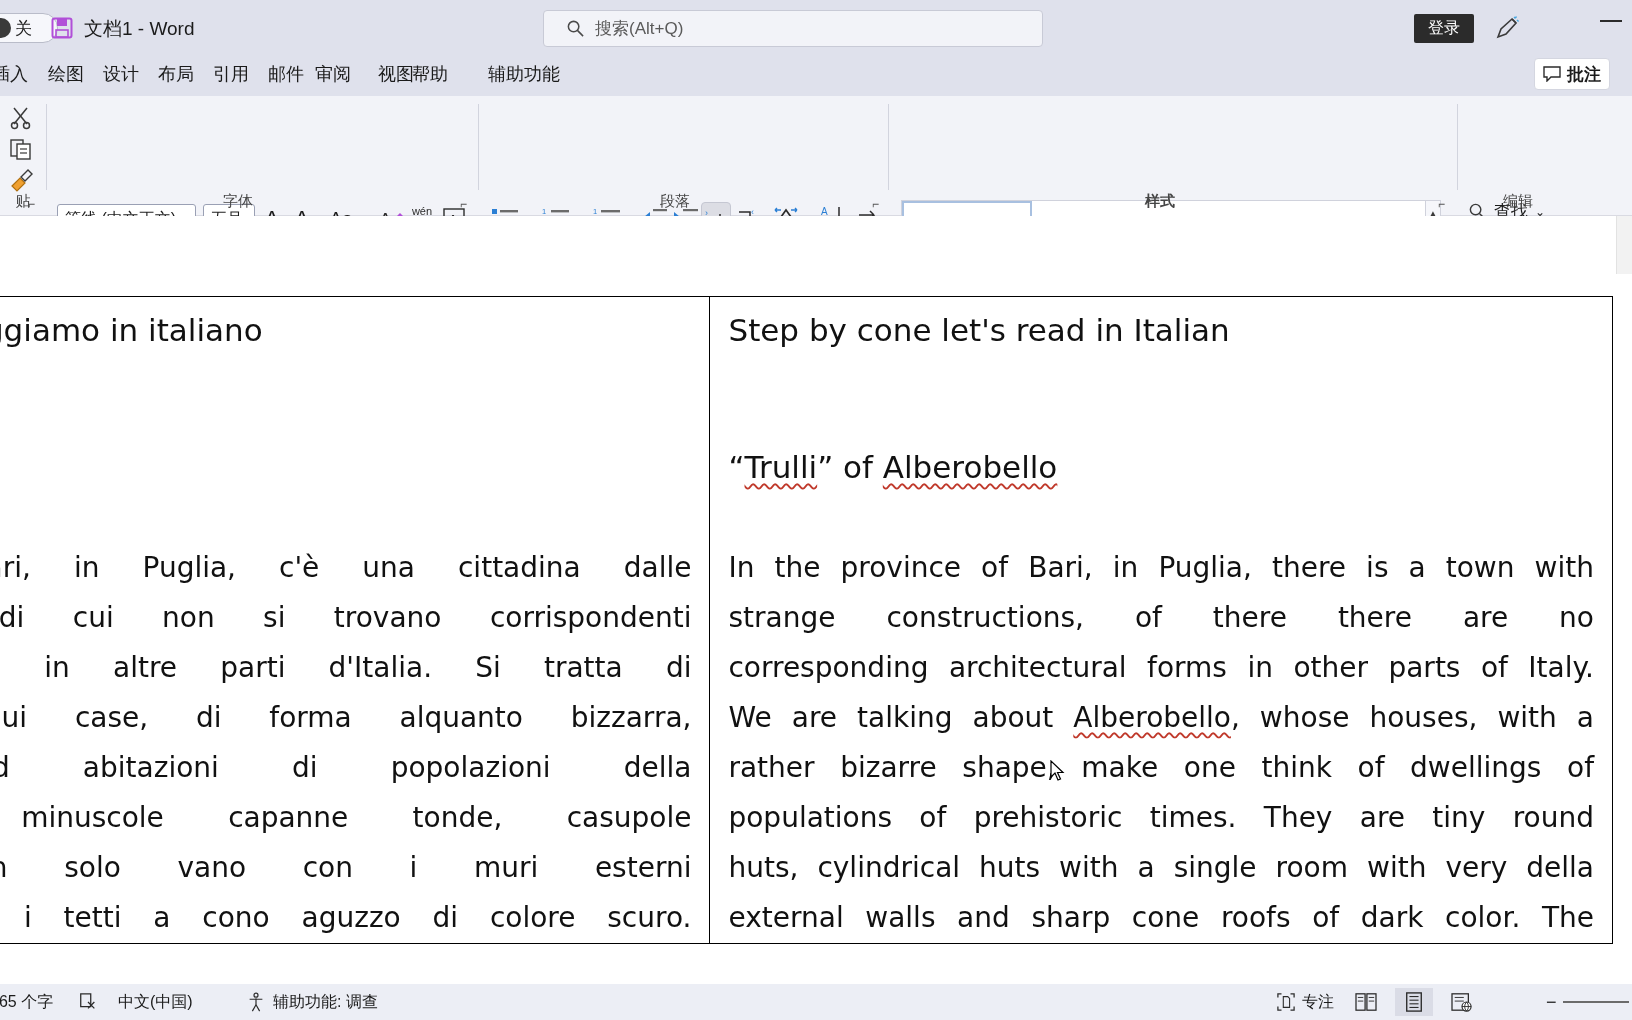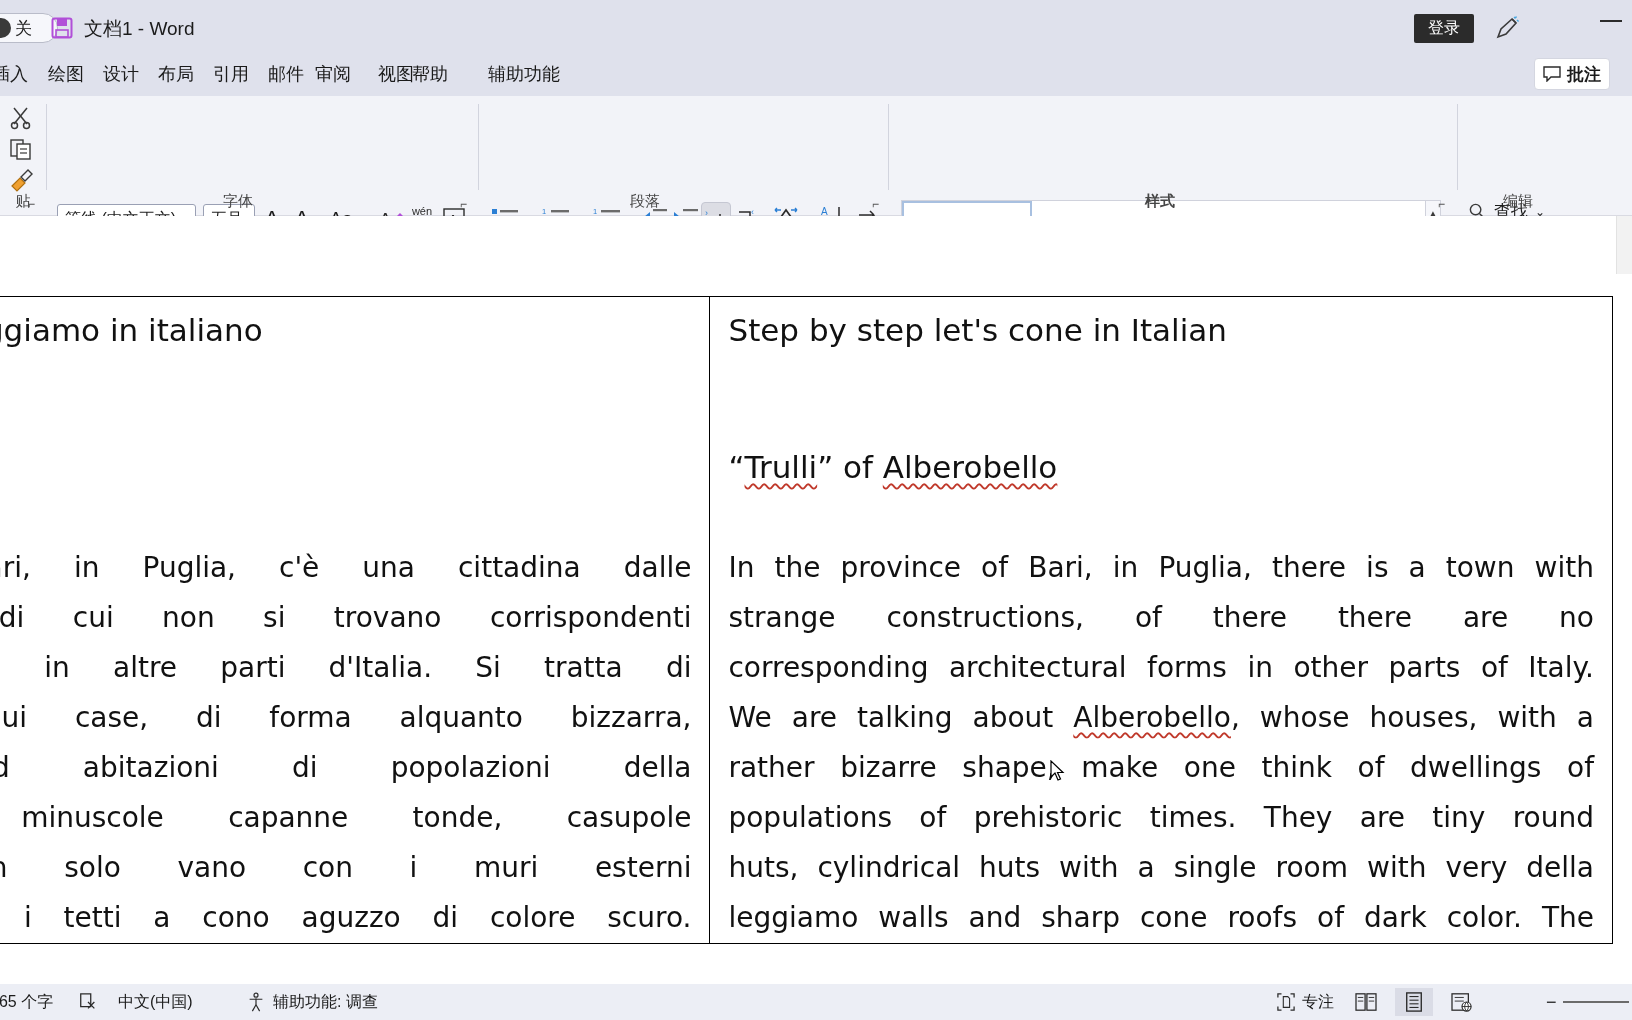--- a/index.html
+++ b/index.html
@@ -205,20 +205,29 @@
   <span class="save-icon">
     <svg width="24" height="24" viewBox="0 0 24 24">
       <rect x="2.5" y="2.5" width="19" height="19" rx="2" fill="none" stroke="#b14fd8" stroke-width="2"></rect>
       <rect x="7" y="3" width="10" height="7" fill="#b14fd8"></rect>
       <rect x="6" y="14" width="12" height="7" fill="none" stroke="#b14fd8" stroke-width="1.6"></rect>
     </svg>
   </span>
 
   <span class="doc-title">文档1  -  Word</span>
 
+  <div class="searchbox">
+    <span>
+      <svg width="19" height="19" viewBox="0 0 20 20">
+        <circle cx="8" cy="8" r="5.5" fill="none" stroke="#4a4a4a" stroke-width="1.6"></circle>
+        <line x1="12" y1="12" x2="18" y2="18" stroke="#4a4a4a" stroke-width="1.6"></line>
+      </svg>
+    </span>
+    <span class="ph">搜索(Alt+Q)</span>
+  </div>
 
   <div class="login-btn">登录</div>
 
   <span class="pen-icon">
     <svg width="28" height="28" viewBox="0 0 28 28">
       <path d="M6 22 L9 14 L20 4 L24 8 L14 19 Z" fill="none" stroke="#3a3a3a" stroke-width="1.6"></path>
       <path d="M20 4 L24 8" stroke="#3a3a3a" stroke-width="1.6"></path>
       <path d="M22 2 l1.5 1.5 M25 5 l1.6 1.6 M24.5 1.5 l-1 1.4" stroke="#4aa8e0" stroke-width="1.4"></path>
     </svg>
   </span>
@@ -481,21 +490,21 @@
   </span>
   <span class="caretlet" style="left:733px; top:157px;">⌄</span>
   <span class="ic" style="left:750px; top:146px; width:28px; height:28px;">
     <svg width="26" height="24" viewBox="0 0 26 24">
       <rect x="1" y="1" width="24" height="22" fill="none" stroke="#6b6b6b" stroke-width="1.3" stroke-dasharray="2 2"></rect>
       <line x1="13" y1="1" x2="13" y2="23" stroke="#6b6b6b" stroke-width="1.1" stroke-dasharray="2 2"></line>
       <line x1="1" y1="12" x2="25" y2="12" stroke="#6b6b6b" stroke-width="1.1" stroke-dasharray="2 2"></line>
     </svg>
   </span>
   <span class="caretlet" style="left:783px; top:157px;">⌄</span>
-  <span class="grp-label" style="left:600px; width:90px;">段落</span>
+  <span class="grp-label" style="left:630px; width:90px;">段落</span>
   <span class="dlg-launch" style="left:872px">⌐</span>
 
   <div class="grp-sep" style="left:888px"></div>
 
   <div class="gallery">
     <div class="style-cell sel" style="width:130px;">
       <span style="font-size:18px; color:#3a3a3a;">正文</span>
     </div>
     <div class="style-cell" style="width:130px;">
       <span style="font-size:18px; color:#3a3a3a;">无间隔</span>
@@ -566,33 +575,33 @@
             <div>architettoniche in altre parti d'Italia. Si tratta di</div>
             <div>bello, le cui case, di forma alquanto bizzarra,</div>
             <div>pensare ad abitazioni di popolazioni della</div>
             <div>ia. Sono minuscole capanne tonde, casupole</div>
             <div>he ad un solo vano con i muri esterni</div>
             <div class="last">ssimi e con i tetti a cono aguzzo di colore scuro.</div>
           </div>
         </td>
 
         <td class="col-en">
-          <div class="doc-h">Step by step let's cone in Italian</div>
+          <div class="doc-h">Step by cone let's read in Italian</div>
           <div class="doc-gap"></div>
           <div class="doc-h2">“<span class="sp wav">Trulli</span>” of <span class="sp wav">Alberobello</span></div>
           <div class="doc-gap2"></div>
           <div class="doc-p">
             <div>In the province of Bari, in Puglia, there is a town with</div>
             <div>strange constructions, of there there are no</div>
             <div>corresponding architectural forms in other parts of Italy.</div>
             <div>We are talking about <span class="sp wav">Alberobello</span>, whose houses, with a</div>
             <div>rather bizarre shape, make one think of dwellings of</div>
             <div>populations of prehistoric times. They are tiny round</div>
             <div>huts, cylindrical huts with a single room with very della</div>
-            <div class="last">leggiamo walls and sharp cone roofs of dark color. The</div>
+            <div class="last">external walls and sharp cone roofs of dark color. The</div>
           </div>
         </td>
       </tr>
     </tbody>
       </table>
   </div>
 </div>
 
 <div class="vscroll-top"></div>
 

